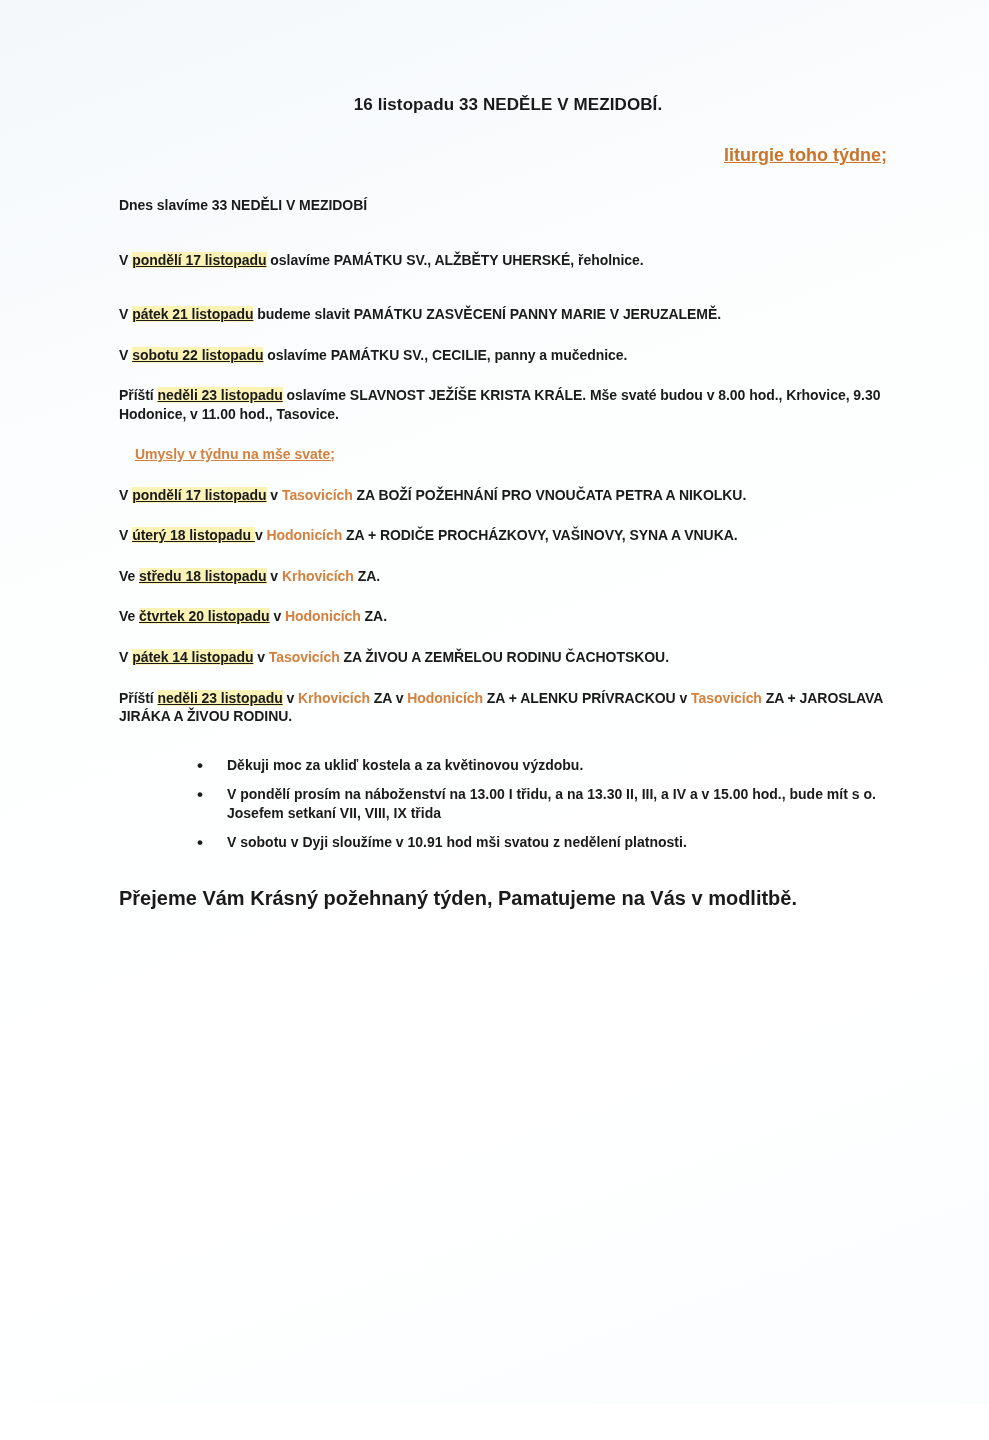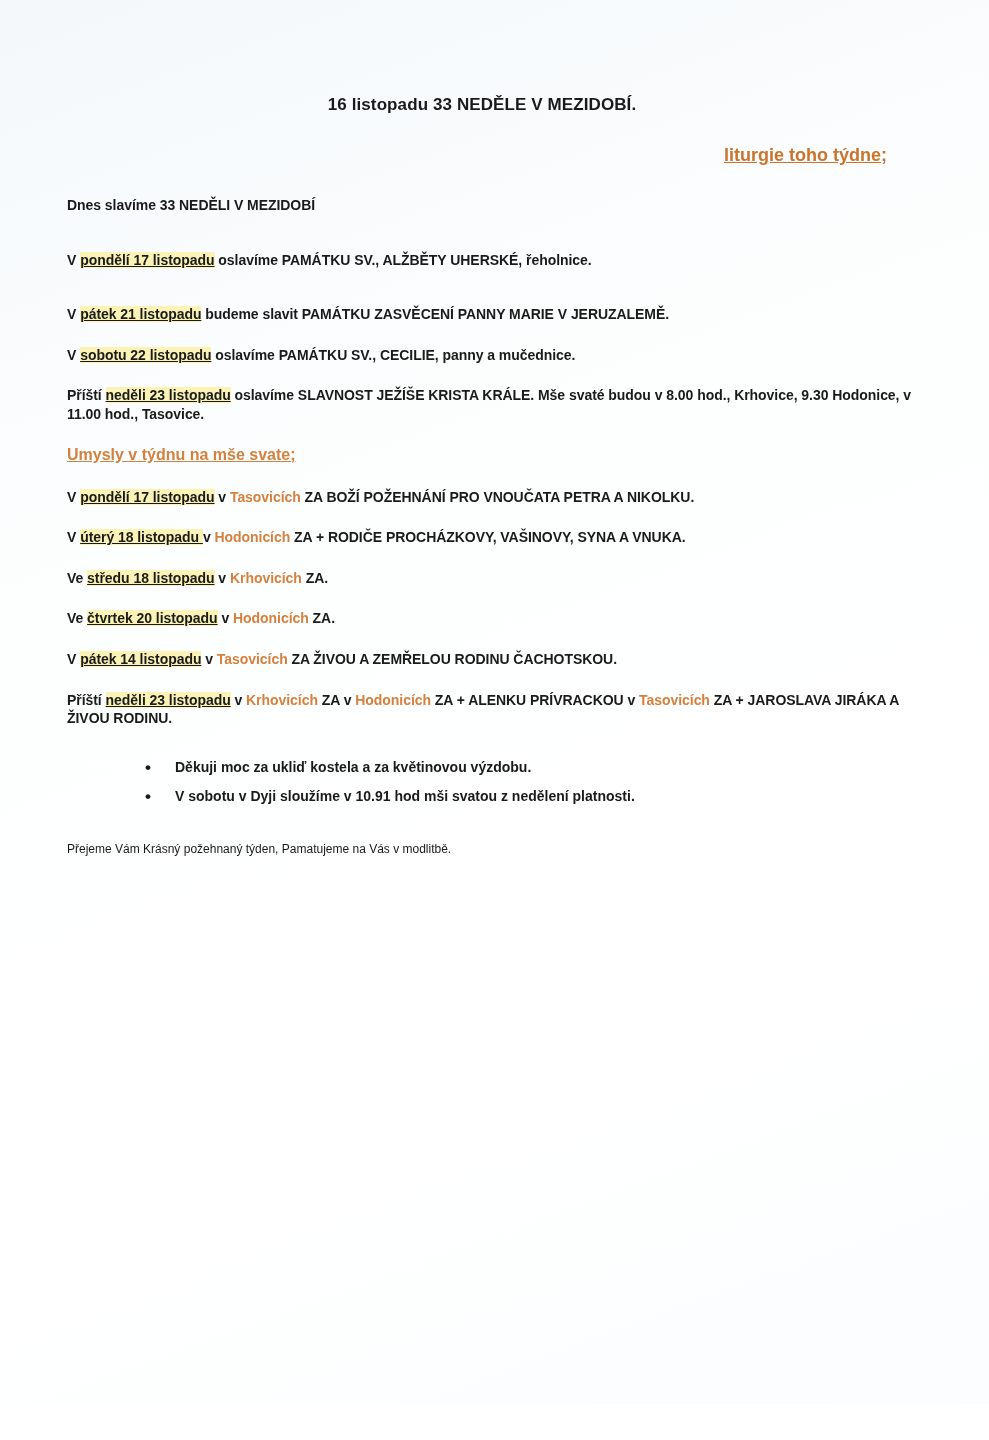--- a/index.html
+++ b/index.html
@@ -13,21 +13,21 @@
     font-family: "Liberation Sans", sans-serif;
     color: #1a1a1a;
     overflow: hidden;
   }
   .page {
     position: relative;
     width: 989px;
     height: 1404px;
     background: linear-gradient(160deg, #f4f8fb 0%, #fdfefe 35%, #ffffff 70%, #fbfdfe 100%);
     box-sizing: border-box;
-    padding: 95px 62px 0 67px;
+    padding: 95px 62px 0 119px;
   }
   .doc-title {
     text-align: center;
     font-size: 17px;
     font-weight: bold;
     letter-spacing: 0.1px;
     margin: 0 0 30px 0;
     padding-right: 30px;
   }
   .subtitle {
@@ -51,25 +51,25 @@
     margin-top: 36px;
   }
   .hl {
     background: #fbf3b6;
     text-decoration: underline;
   }
   .orange {
     color: #d4803e;
   }
   .section-head {
-    font-size: 16px;
+    font-size: 14px;
     font-weight: bold;
     color: #d4803e;
     text-decoration: underline;
-    margin: 0 0 24px 0;
+    margin: 0 0 24px 16px;
   }
   ul.bullets {
     margin: 30px 0 0 0;
     padding: 0 0 0 78px;
     list-style: none;
   }
   ul.bullets li {
     position: relative;
     font-size: 14px;
     font-weight: bold;
@@ -78,22 +78,22 @@
     padding-left: 30px;
   }
   ul.bullets li::before {
     content: "\2022";
     position: absolute;
     left: 0;
     top: -1px;
     font-size: 17px;
   }
   .closing {
-    font-size: 12px;
-    font-weight: normal;
+    font-size: 20px;
+    font-weight: bold;
     margin: 36px 0 0 0;
   }
 </style>
 </head>
 <body>
 
 <div class="page">
 
   <h1 class="doc-title">16 listopadu 33 NEDĚLE V MEZIDOBÍ.</h1>
 
@@ -138,18 +138,19 @@
   <p class="line">
     <span>V </span><span class="hl">pátek 14 listopadu</span><span> v </span><span class="orange">Tasovicích</span><span> ZA ŽIVOU A ZEMŘELOU RODINU ČACHOTSKOU.</span>
   </p>
 
   <p class="line">
     <span>Příští </span><span class="hl">neděli 23 listopadu</span><span> v </span><span class="orange">Krhovicích</span><span> ZA v </span><span class="orange">Hodonicích</span><span> ZA + ALENKU PRÍVRACKOU v </span><span class="orange">Tasovicích</span><span> ZA + JAROSLAVA JIRÁKA A ŽIVOU RODINU.</span>
   </p>
 
   <ul class="bullets">
     <li>Děkuji moc za ukliď kostela a za květinovou výzdobu.</li>
+    <li>V pondělí prosím na náboženství na 13.00 I třidu, a na 13.30 II, III, a IV a v 15.00 hod., bude mít s o. Josefem setkaní VII, VIII, IX třida</li>
     <li>V sobotu v Dyji sloužíme v 10.91 hod mši svatou z nedělení platnosti.</li>
   </ul>
 
   <p class="closing">Přejeme Vám Krásný požehnaný týden, Pamatujeme na Vás v modlitbě.</p>
 
 </div>
 
 </body></html>

